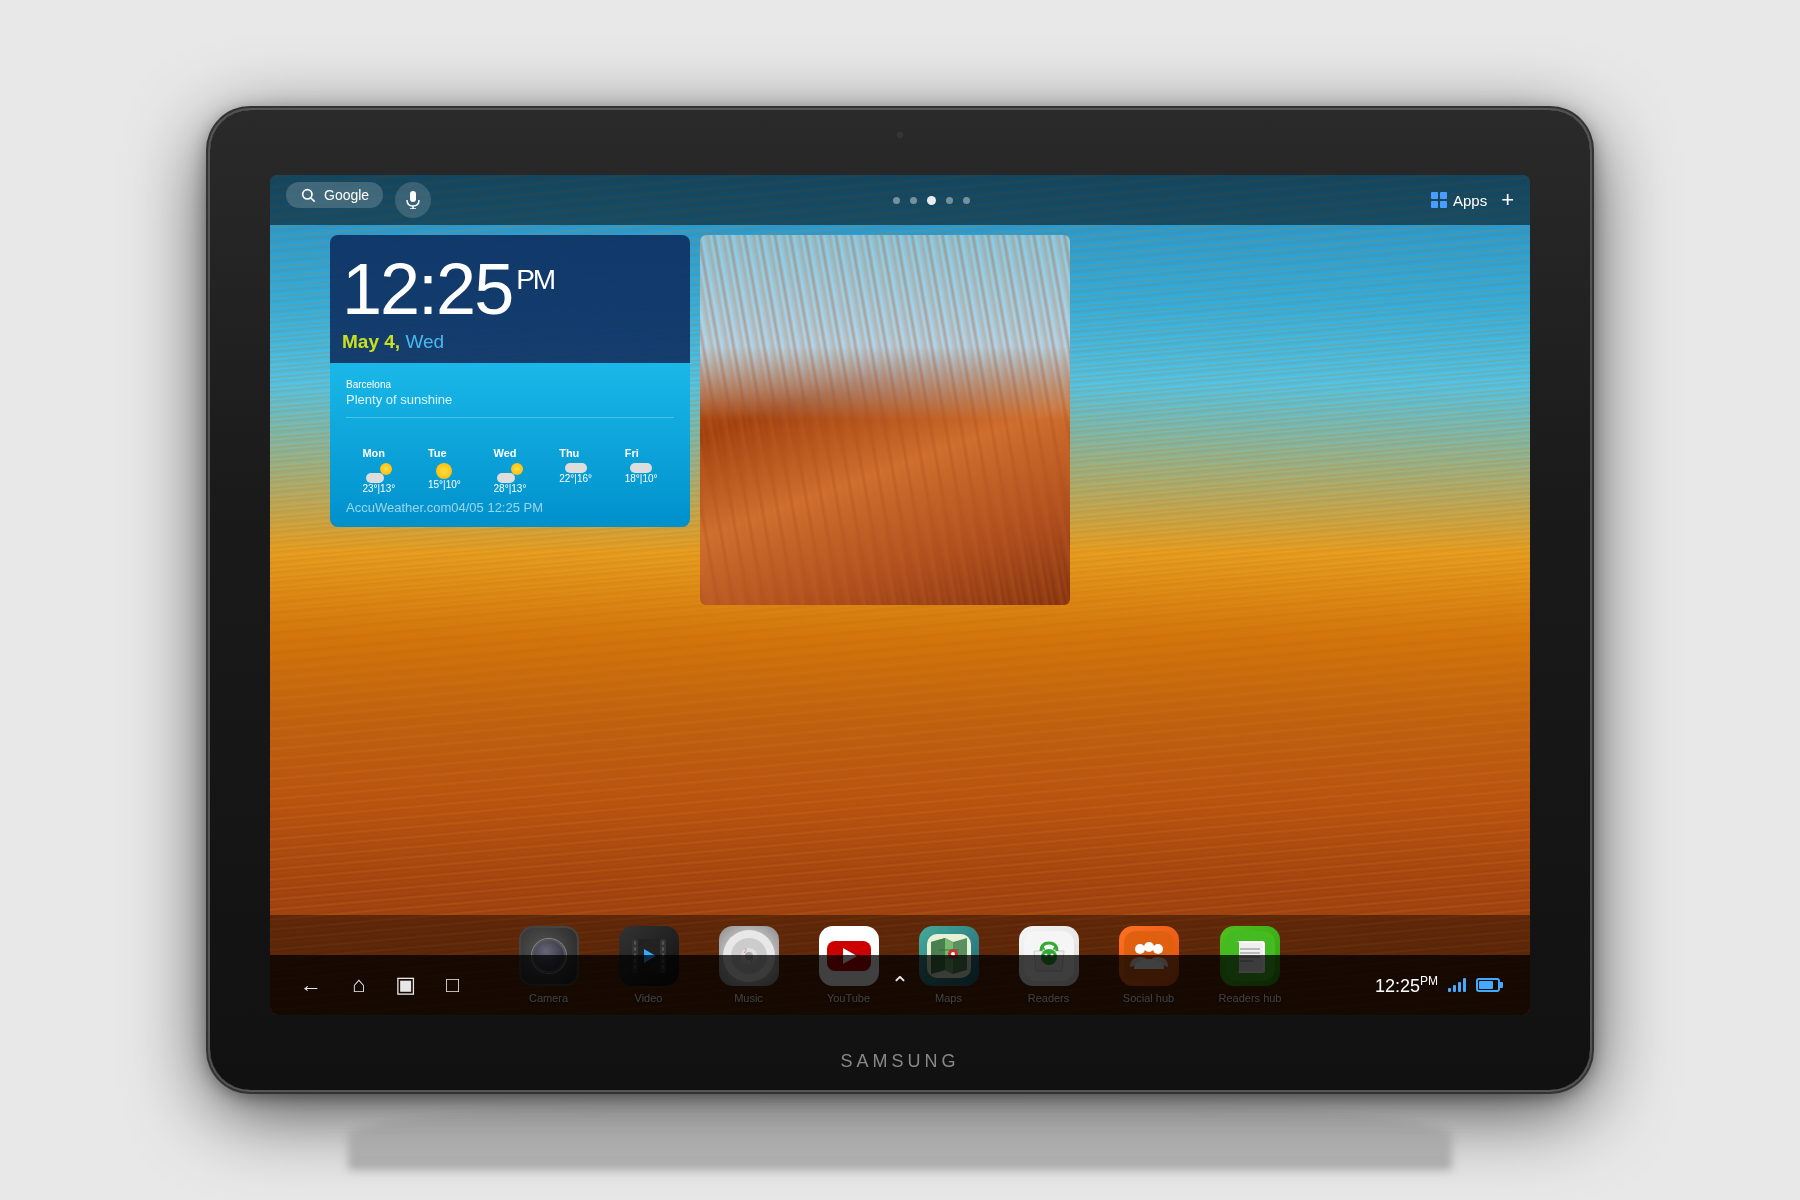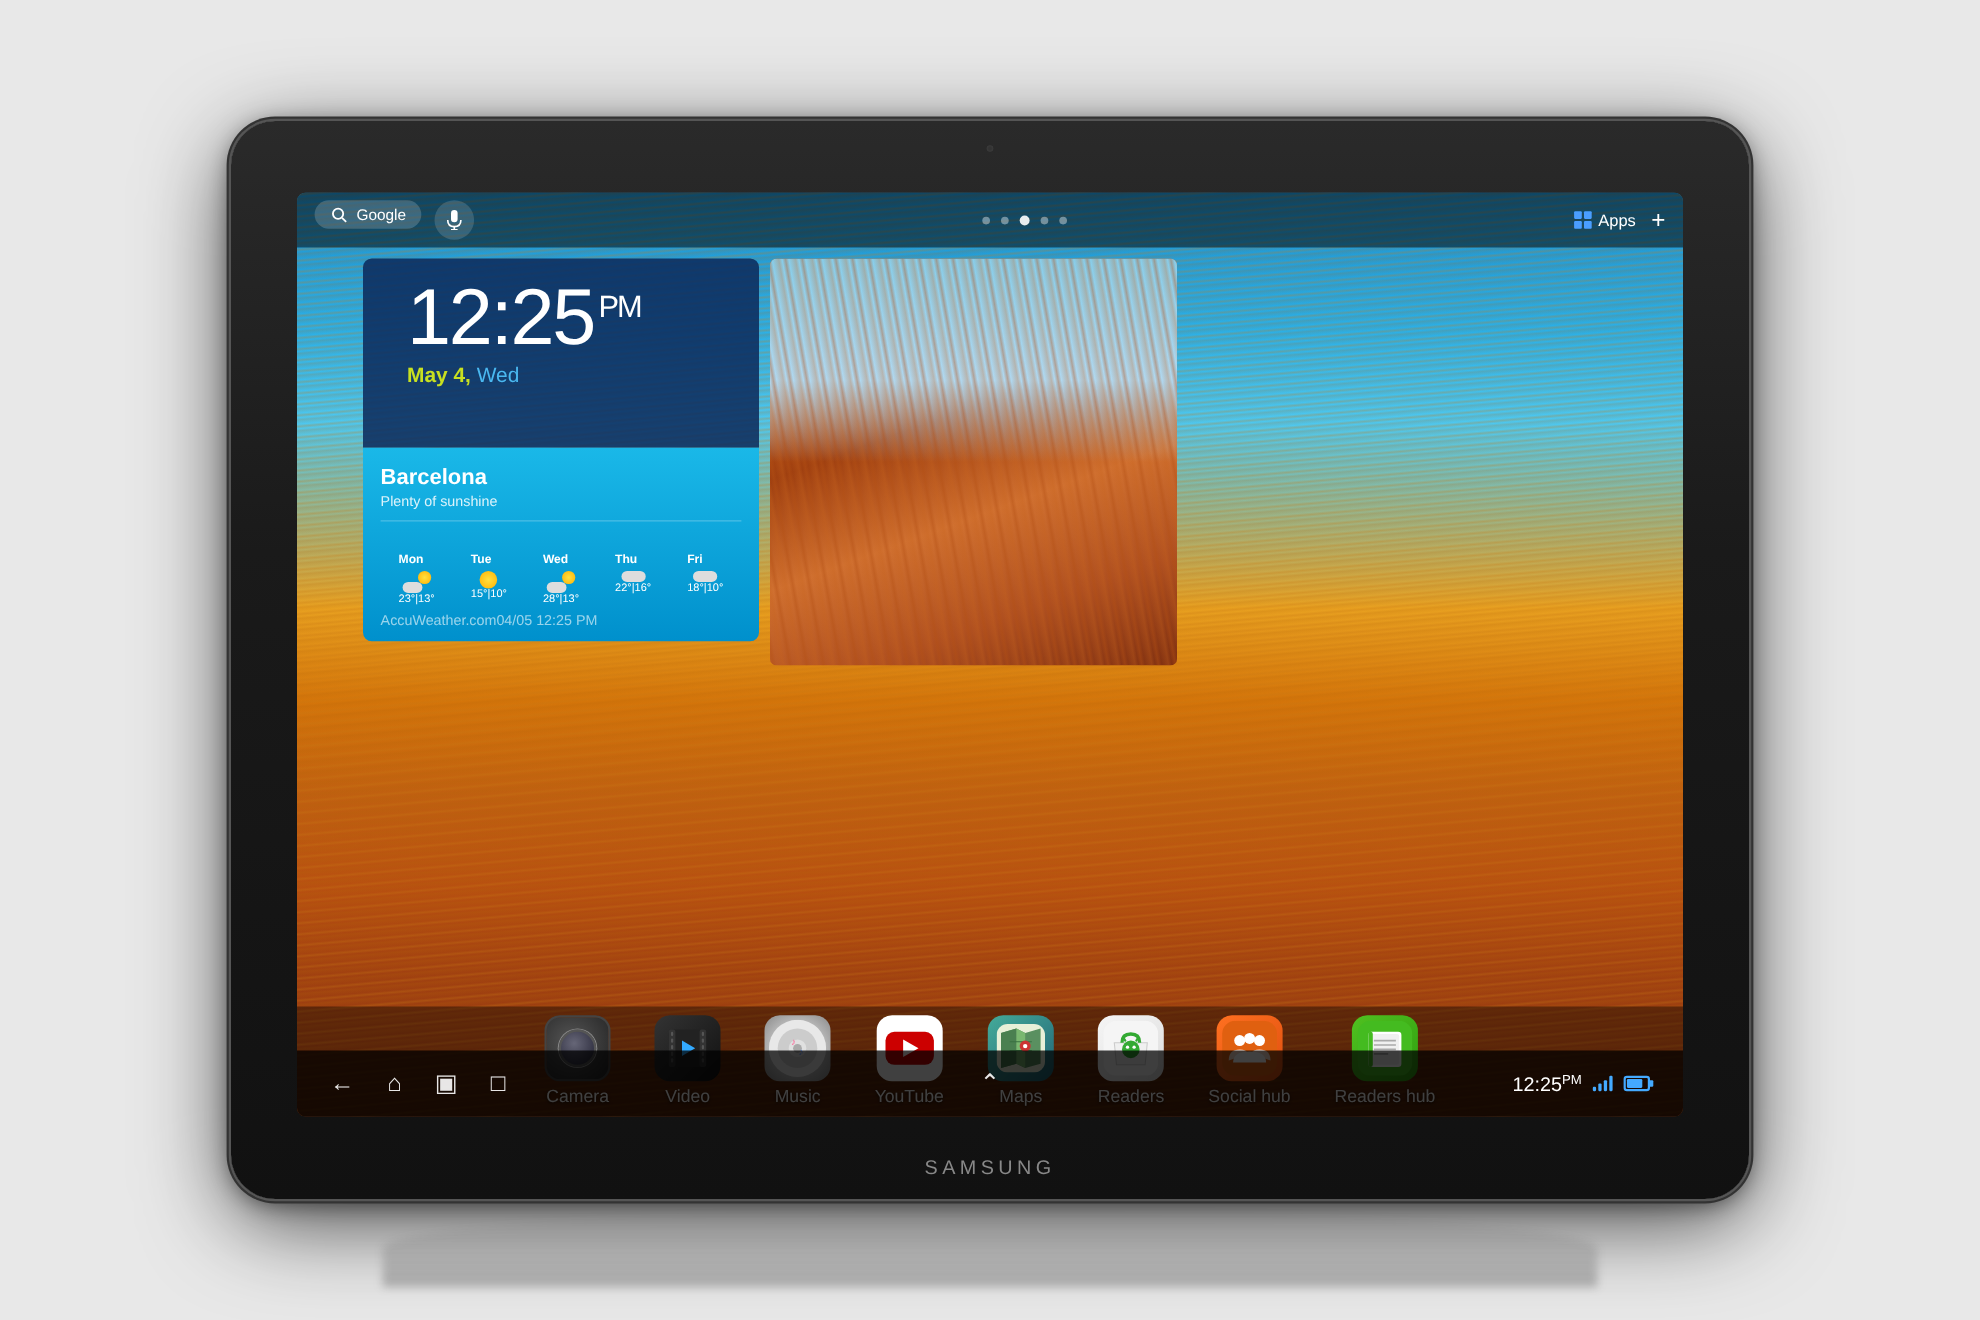--- a/index.html
+++ b/index.html
@@ -223,22 +223,22 @@
       position: absolute;
       top: 10px;
       left: 60px;
       width: 360px;
       height: 340px;
     }
 
     .clock-top {
       background: rgba(10, 40, 90, 0.85);
       border-radius: 8px 8px 0 0;
-      padding: 18px 40px 14px;
-      height: 172px;
+      padding: 18px 12px 14px;
+      height: 128px;
     }
 
     .clock-time {
       font-size: 72px;
       color: white;
       font-weight: 200;
       letter-spacing: -2px;
       line-height: 1;
     }
 
@@ -332,22 +332,22 @@
       top: -8px;
       left: 28px;
       width: 22px;
       height: 22px;
       background: #e8e8e8;
       border-radius: 50%;
     }
 
     .weather-city {
       color: white;
-      font-size: 20px;
-      font-weight: bold;
+      font-size: 10px;
+      font-weight: normal;
       margin: 4px 0 2px;
     }
 
     .weather-desc {
       color: rgba(255,255,255,0.85);
       font-size: 13px;
     }
 
     .weather-forecast {
       display: flex;
@@ -447,21 +447,21 @@
       display: flex;
       align-items: center;
       justify-content: center;
       font-size: 28px;
       position: relative;
       overflow: hidden;
     }
 
     .app-label {
       color: white;
-      font-size: 16px;
+      font-size: 11px;
       text-align: center;
       text-shadow: 0 1px 3px rgba(0,0,0,0.8);
     }
 
     
     .icon-camera {
       background: radial-gradient(circle at 40% 40%, #555, #222);
       border: 2px solid #444;
     }
 

